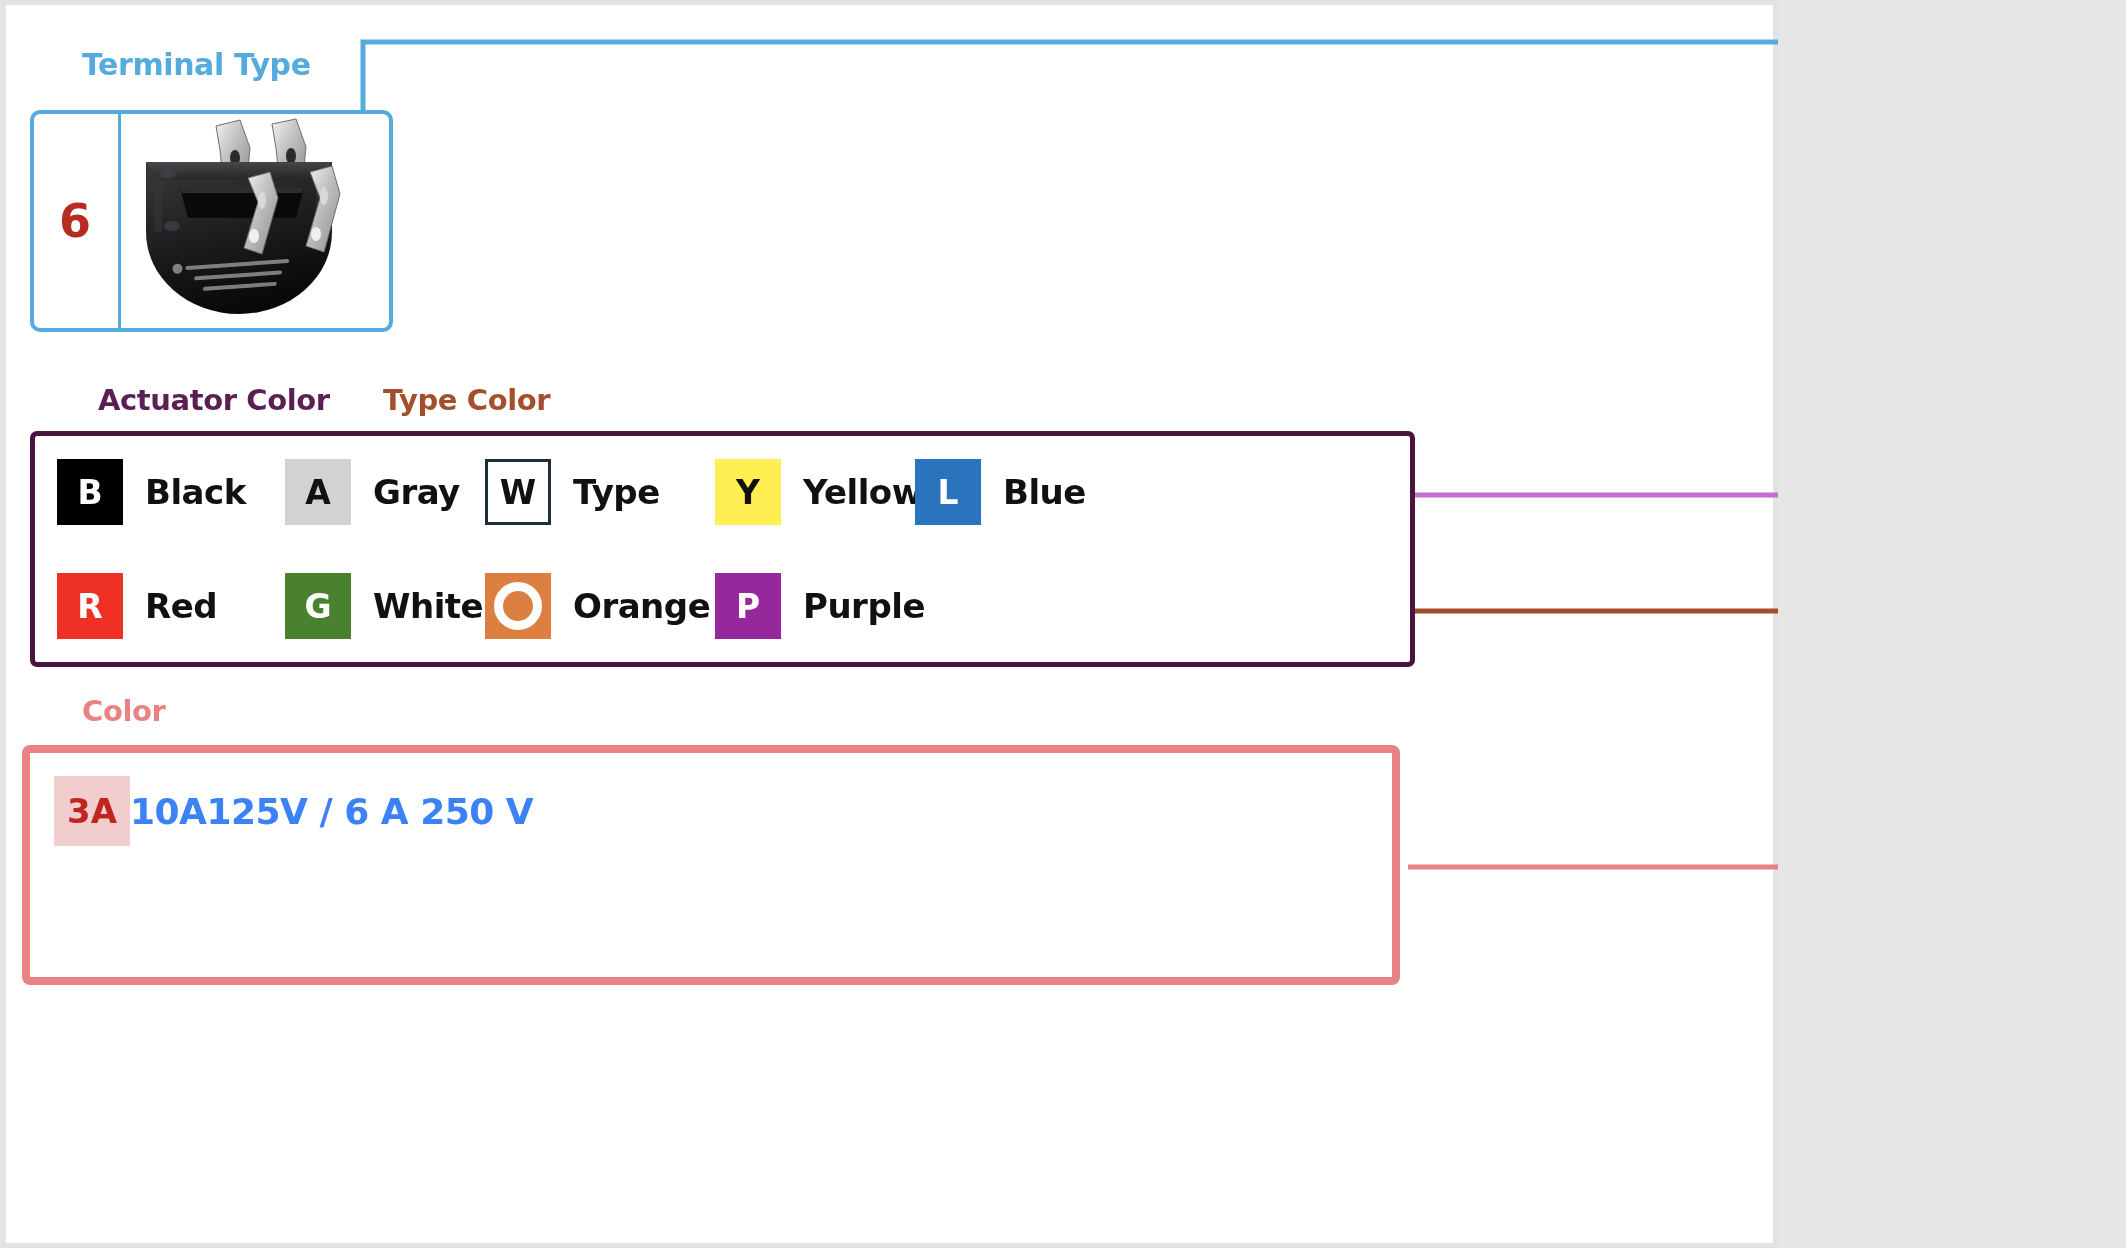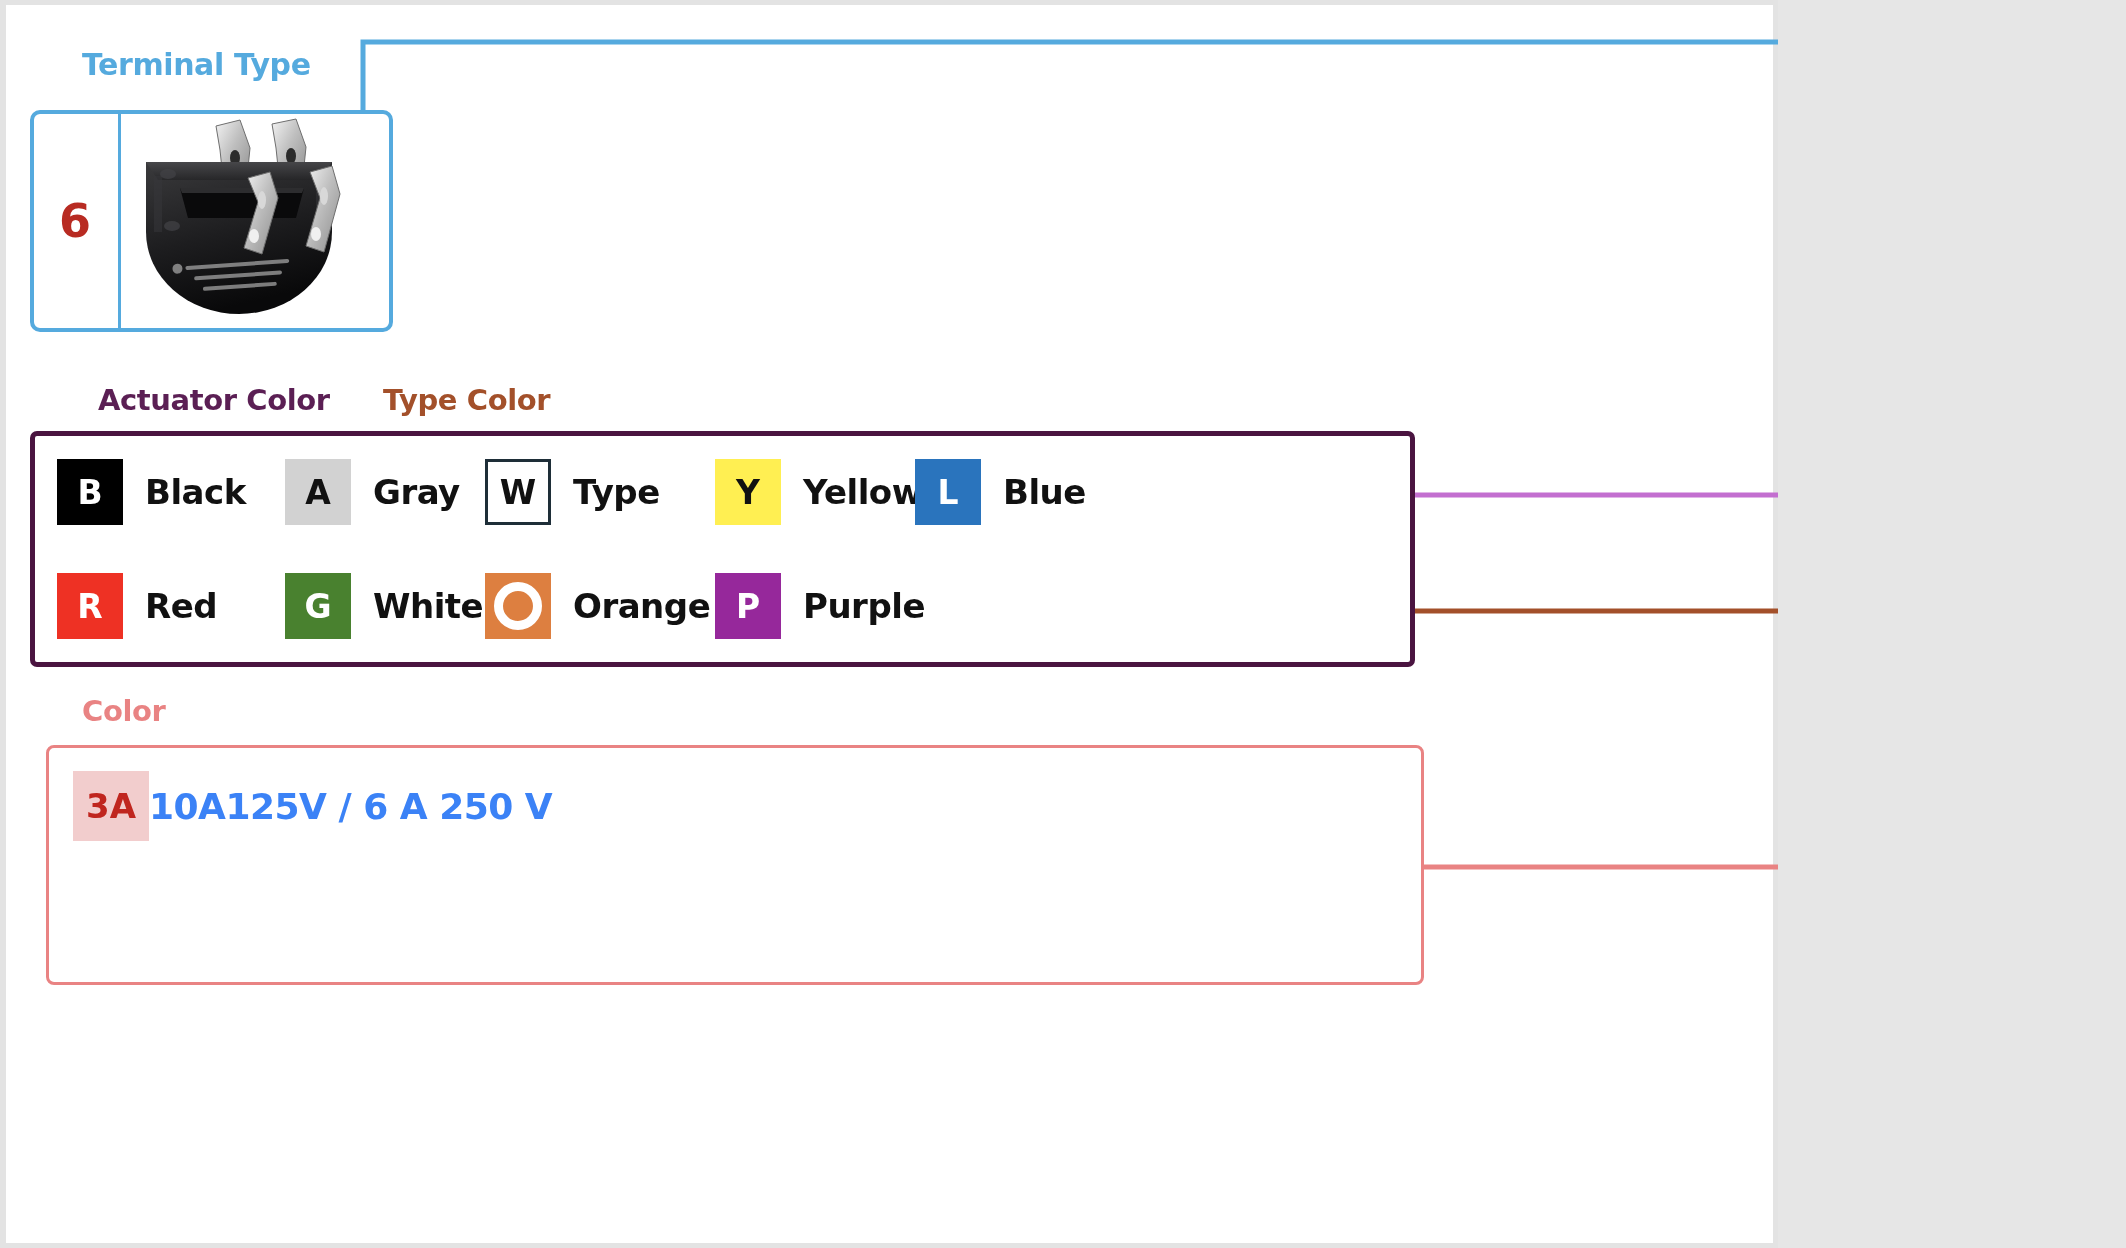--- a/index.html
+++ b/index.html
@@ -110,23 +110,23 @@
     font-weight: bold;
     color: #111111;
     font-family: "DejaVu Sans", sans-serif;
     white-space: nowrap;
     letter-spacing: -0.5px;
   }
 
   
   #rating-box {
     position: absolute;
-    left: 46px; top: 745px;
+    left: 22px; top: 745px;
     width: 1378px; height: 240px;
-    border: 3px solid #1d4ed8;
+    border: 8px solid #1d4ed8;
     border-radius: 8px;
     box-sizing: border-box;
     background: #ffffff;
     text-align: center;
   }
   .rating-row {
     position: absolute;
     left: 24px;
     display: flex;
     align-items: center;

